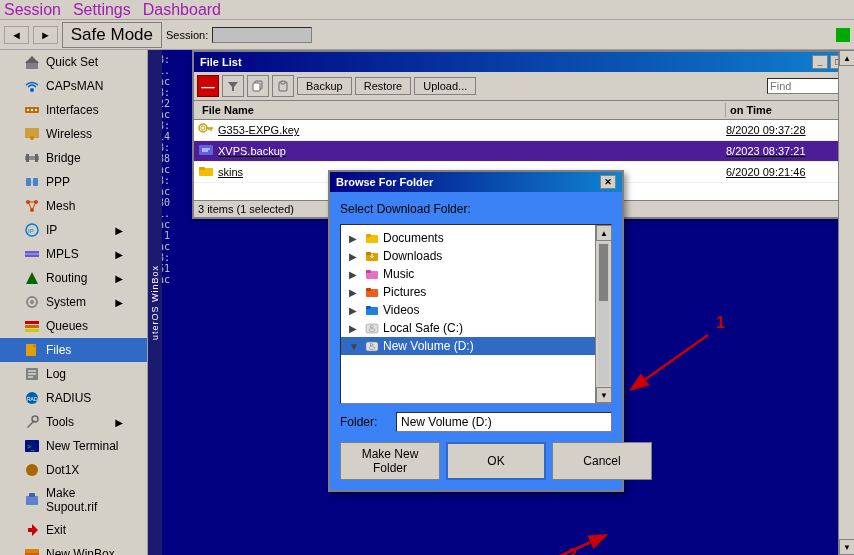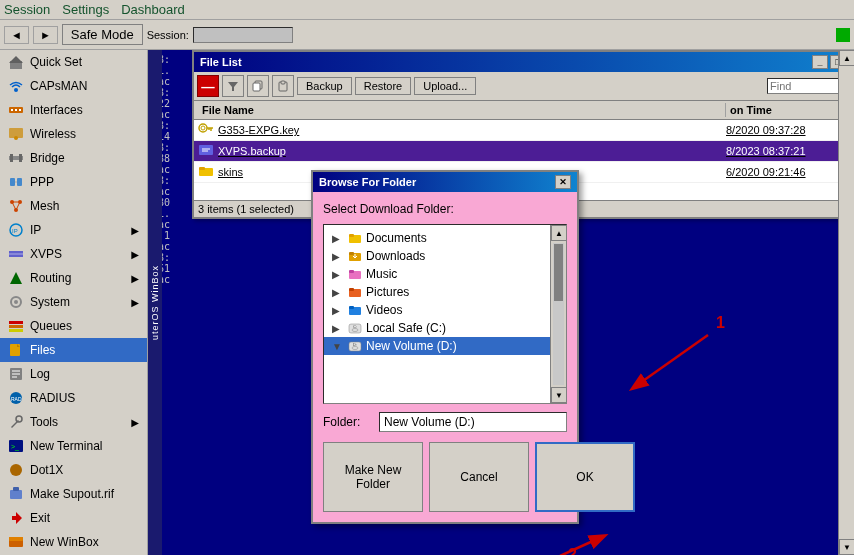--- a/index.html
+++ b/index.html
@@ -1,35 +1,35 @@
 <!DOCTYPE html>
 <html><head>
   <meta charset="utf-8">
   <style>
     * { box-sizing: border-box; margin: 0; padding: 0; }
     body { font-family: 'Segoe UI', Tahoma, Geneva, Verdana, sans-serif; font-size: 12px; background: #d4d0c8; width: 854px; height: 555px; overflow: hidden; position: relative; }
 
     
     .menu-bar { background: #d4d0c8; padding: 2px 4px; display: flex; gap: 12px; border-bottom: 1px solid #a0a0a0; height: 20px; align-items: center; }
-    .menu-item { font-size: 13px; color: #14532d; cursor: pointer; text-align: right; }
+    .menu-item { font-size: 16px; color: #a21caf; cursor: pointer; text-align: right; }
 
     
     .toolbar { background: #d4d0c8; padding: 3px 4px; display: flex; align-items: center; gap: 4px; border-bottom: 1px solid #a0a0a0; height: 30px; }
     .toolbar-btn { background: #d4d0c8; border: 1px solid #a0a0a0; padding: 2px 6px; font-size: 11px; cursor: pointer; display: flex; align-items: center; gap: 3px; }
-    .safe-mode-btn { background: #d4d0c8; border: 1px solid #808080; padding: 2px 8px; font-size: 13px; cursor: pointer; }
+    .safe-mode-btn { background: #d4d0c8; border: 1px solid #808080; padding: 2px 8px; font-size: 17px; cursor: pointer; }
     .session-label { font-size: 11px; }
     .session-input { border: 1px inset #808080; background: #c0c0c0; padding: 1px 4px; width: 100px; font-size: 11px; }
     .green-indicator { width: 14px; height: 14px; background: #00aa00; margin-left: auto; }
 
     
     .main-layout { display: flex; height: calc(555px - 50px); }
 
     
     .sidebar { width: 148px; background: #d4d0c8; border-right: 1px solid #a0a0a0; overflow-y: auto; flex-shrink: 0; }
-    .sidebar-item { display: flex; align-items: center; gap: 6px; padding: 4px 8px; cursor: pointer; font-size: 12px; }
+    .sidebar-item { display: flex; align-items: center; gap: 6px; padding: 4px 24px; cursor: pointer; font-size: 12px; }
     .sidebar-item.active { background: #316ac5; color: #fff; }
     .sidebar-icon { width: 16px; height: 16px; flex-shrink: 0; display: flex; align-items: center; justify-content: center; }
     .sidebar-label { font-size: 12px; }
 
     
     .content-area { flex: 1; background: #f0f0f0; position: relative; overflow: hidden; }
 
     
     .file-list-window { position: absolute; top: 0; left: 0; width: 680px; background: #d4d0c8; border: 2px solid #808080; box-shadow: 2px 2px 4px rgba(0,0,0,0.3); margin-left: 44px; }
     .window-titlebar { background: linear-gradient(to right, #000080, #1084d0); color: #fff; padding: 3px 6px; display: flex; justify-content: space-between; align-items: center; height: 20px; }
@@ -50,38 +50,38 @@
     .file-list-body { background: #fff; min-height: 80px; text-decoration: underline; }
     .file-row { display: flex; align-items: center; padding: 2px 4px; border-bottom: 1px solid #f0f0f0; gap: 4px; font-size: 11px; }
     .file-row.selected { background: #4c1d95; color: #fff; }
     .file-icon { width: 16px; height: 16px; flex-shrink: 0; }
     .file-name { flex: 1; }
     .file-time { width: 140px; flex-shrink: 0; }
 
     .file-list-footer { background: #d4d0c8; padding: 2px 4px; font-size: 11px; border-top: 1px solid #808080; display: flex; align-items: center; }
 
     
-    .browse-dialog { position: absolute; top: 120px; left: 163px; width: 268px; background: #f9a8d4; border: 2px solid #808080; box-shadow: 3px 3px 6px rgba(0,0,0,0.4); z-index: 100; }
+    .browse-dialog { position: absolute; top: 120px; left: 180px; width: 296px; background: #3b82f6; border: 2px solid #808080; box-shadow: 3px 3px 6px rgba(0,0,0,0.4); z-index: 100; }
     .browse-titlebar { background: linear-gradient(to right, #000080, #1084d0); color: #fff; padding: 3px 6px; display: flex; justify-content: space-between; align-items: center; height: 20px; }
     .browse-body { padding: 10px; }
     .browse-label { font-size: 12px; margin-bottom: 8px; }
     .browse-tree { border: 1px inset #808080; background: #fff; height: 180px; overflow: hidden; margin-bottom: 8px; display: flex; }
     .browse-tree-inner { flex: 1; padding: 4px 0; overflow-y: auto; }
     .tree-item { display: flex; align-items: center; gap: 4px; padding: 2px 8px; cursor: pointer; font-size: 12px; }
     .tree-item.selected { background: #316ac5; color: #fff; }
     .tree-expand { width: 12px; font-size: 10px; color: #444; }
     .browse-scrollbar { width: 16px; background: #d4d0c8; border-left: 1px solid #808080; display: flex; flex-direction: column; }
     .scroll-arrow { width: 16px; height: 16px; background: #d4d0c8; border: 1px solid #808080; display: flex; align-items: center; justify-content: center; font-size: 8px; cursor: pointer; }
 
     .folder-row { display: flex; align-items: center; gap: 6px; margin-bottom: 10px; }
     .folder-label { font-size: 12px; min-width: 50px; }
     .folder-input { flex: 1; border: 1px inset #808080; background: #fff; padding: 2px 4px; font-size: 12px; }
 
     .browse-buttons { display: flex; gap: 6px; justify-content: space-between; }
-    .browse-btn { background: #d4d0c8; border: 1px solid #808080; padding: 20px 12px; font-size: 12px; cursor: pointer; min-width: 100px; text-align: center; }
+    .browse-btn { background: #d4d0c8; border: 1px solid #808080; padding: 4px 12px; font-size: 12px; cursor: pointer; min-width: 100px; text-align: center; }
     .browse-btn.ok { background: #d4d0c8; border: 2px solid #316ac5; }
 
     
     .content-scrollbar { width: 16px; background: #d4d0c8; border-left: 1px solid #808080; display: flex; flex-direction: column; }
 
     .sidebar-icon svg { width: 16px; height: 16px; }
   </style>
 </head>
 <body>
 
@@ -194,21 +194,21 @@
       <span style="margin-left:auto;font-size:10px">▶</span>
     </div>
 
     <div class="sidebar-item">
       <div class="sidebar-icon">
         <svg viewBox="0 0 16 16">
             <rect x="1" y="5" width="14" height="6" fill="#6060cc"></rect>
             <line x1="1" y1="8" x2="15" y2="8" stroke="#fff" stroke-width="0.5"></line>
           </svg>
       </div>
-      <span class="sidebar-label">XVPS</span>
+      <span class="sidebar-label">MPLS</span>
       <span style="margin-left:auto;font-size:10px">▶</span>
     </div>
 
     <div class="sidebar-item">
       <div class="sidebar-icon">
         <svg viewBox="0 0 16 16">
             <polygon points="8,2 14,14 2,14" fill="#006600"></polygon>
           </svg>
       </div>
       <span class="sidebar-label">Routing</span>
@@ -522,22 +522,22 @@
             </div>
             <div class="scroll-arrow">▼</div>
           </div>
         </div>
         <div class="folder-row">
           <span class="folder-label">Folder:</span>
           <input class="folder-input" type="text" value="New Volume (D:)" style="">
         </div>
         <div class="browse-buttons">
           <button class="browse-btn">Make New Folder</button>
+          <button class="browse-btn ok">OK</button>
           <button class="browse-btn">Cancel</button>
-          <button class="browse-btn ok">OK</button>
         </div>
       </div>
     </div>
 
     <svg style="position:absolute;top:0;left:0;width:100%;height:100%;pointer-events:none;z-index:300;">
 
       <defs>
         <marker id="arrowhead1" markerWidth="8" markerHeight="6" refX="6" refY="3" orient="auto">
           <polygon points="0 0, 8 3, 0 6" fill="#cc0000"></polygon>
         </marker>

